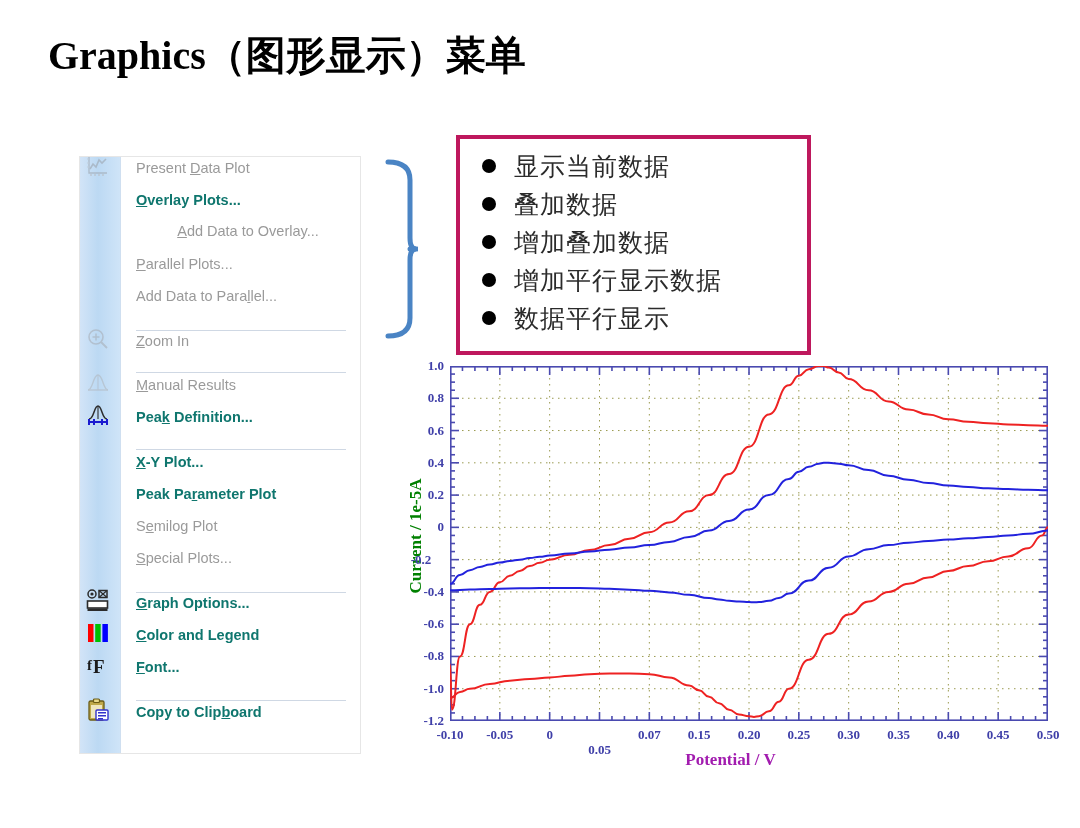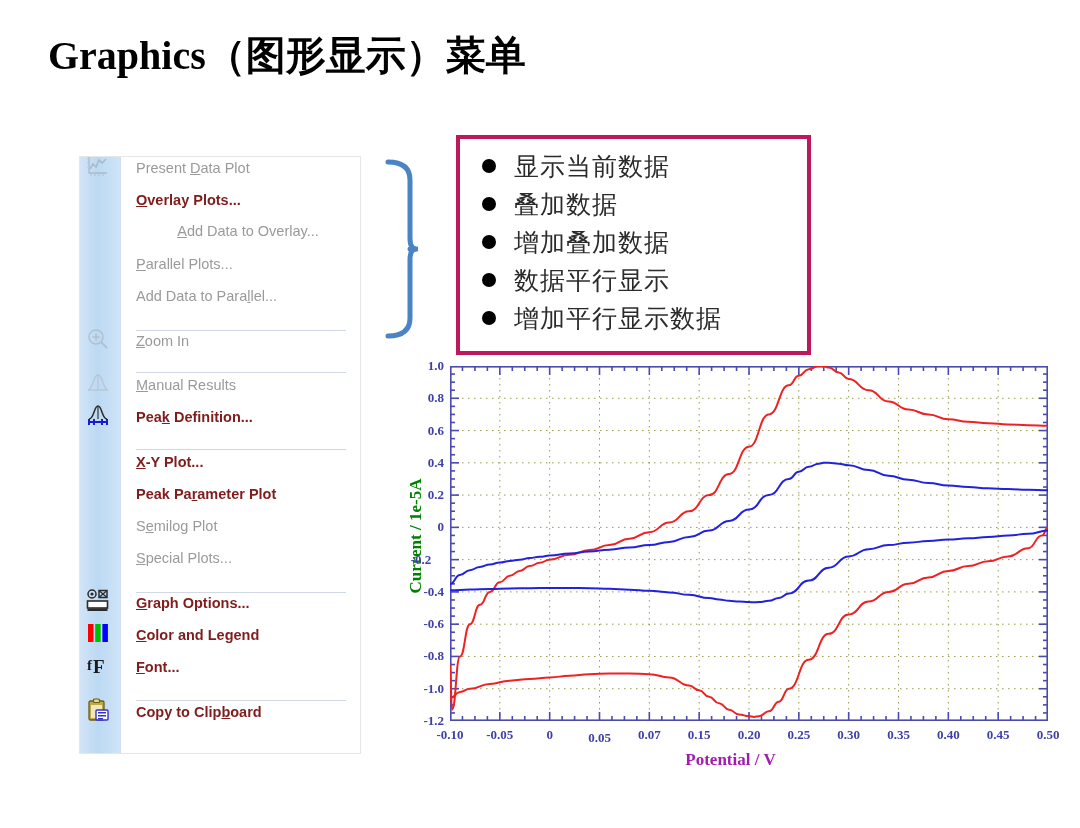--- a/index.html
+++ b/index.html
@@ -27,21 +27,21 @@
     border-right:1px solid #cfdff0;
   }
   .mi{
     position:absolute;left:40px;width:240px;height:32px;
     display:flex;align-items:center;
   }
   .mi .lbl{
     font-size:14.5px;padding-left:16px;white-space:nowrap;
     font-family:"Liberation Sans", sans-serif;
   }
-  .mi.enabled .lbl{color:#7f1d1d;font-weight:bold;}
+  .mi.enabled .lbl{color:#0f766e;font-weight:bold;}
   .mi.disabled .lbl{color:#9a9a9a;font-weight:normal;}
   .mi .lbl u{text-decoration:underline;}
   .sep{
     position:absolute;left:56px;width:210px;height:1px;background:#cfd8e4;
   }
   .gicon{
     position:absolute;left:6px;width:28px;height:28px;
   }
   
   #bracket{position:absolute;left:348px;top:158px;width:70px;height:182px;}
@@ -232,25 +232,25 @@
       <div class="cl-row">
         <span class="cl-bullet"></span>
         <span class="cl-txt">叠加数据</span>
       </div>
       <div class="cl-row">
         <span class="cl-bullet"></span>
         <span class="cl-txt">增加叠加数据</span>
       </div>
       <div class="cl-row">
         <span class="cl-bullet"></span>
-        <span class="cl-txt">数据平行显示</span>
+        <span class="cl-txt">增加平行显示数据</span>
       </div>
       <div class="cl-row">
         <span class="cl-bullet"></span>
-        <span class="cl-txt">增加平行显示数据</span>
+        <span class="cl-txt">数据平行显示</span>
       </div>
     </div>
 </div>
 
 <div id="chart">
   <div id="ylabel">Current / 1e-5A</div>
   <div id="xlabel">Potential / V</div>
   <div id="ytick-holder">
       <div class="ytick" style="left: 0px; width: 46px; top: 0px;">1.0</div>
       <div class="ytick" style="left: 0px; width: 46px; top: 32.2727px;">0.8</div>
@@ -262,21 +262,21 @@
       <div class="ytick" style="left: 0px; width: 46px; top: 225.909px;">-0.4</div>
       <div class="ytick" style="left: 0px; width: 46px; top: 258.182px;">-0.6</div>
       <div class="ytick" style="left: 0px; width: 46px; top: 290.455px;">-0.8</div>
       <div class="ytick" style="left: 0px; width: 46px; top: 322.727px;">-1.0</div>
       <div class="ytick" style="left: 0px; width: 46px; top: 355px;">-1.2</div>
     </div>
   <div id="xtick-holder">
       <div class="xtick" style="left: 27px; top: 369px;">-0.10</div>
       <div class="xtick" style="left: 76.8333px; top: 369px;">-0.05</div>
       <div class="xtick" style="left: 126.667px; top: 369px;">0</div>
-      <div class="xtick" style="left: 176.5px; top: 372px; text-align: center;">0.05</div>
+      <div class="xtick" style="left: 176.5px; top: 384px; text-align: center;">0.05</div>
       <div class="xtick" style="left: 226.333px; top: 369px;">0.07</div>
       <div class="xtick" style="left: 276.167px; top: 369px;">0.15</div>
       <div class="xtick" style="left: 326px; top: 369px;">0.20</div>
       <div class="xtick" style="left: 375.833px; top: 369px;">0.25</div>
       <div class="xtick" style="left: 425.667px; top: 369px;">0.30</div>
       <div class="xtick" style="left: 475.5px; top: 369px;">0.35</div>
       <div class="xtick" style="left: 525.333px; top: 369px;">0.40</div>
       <div class="xtick" style="left: 575.167px; top: 369px;">0.45</div>
       <div class="xtick" style="left: 625px; top: 369px;">0.50</div>
     </div>

